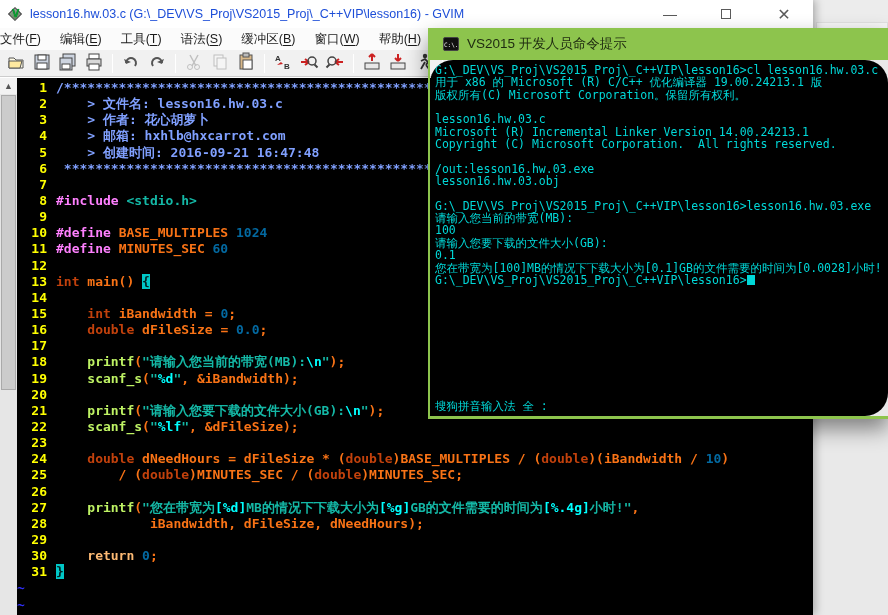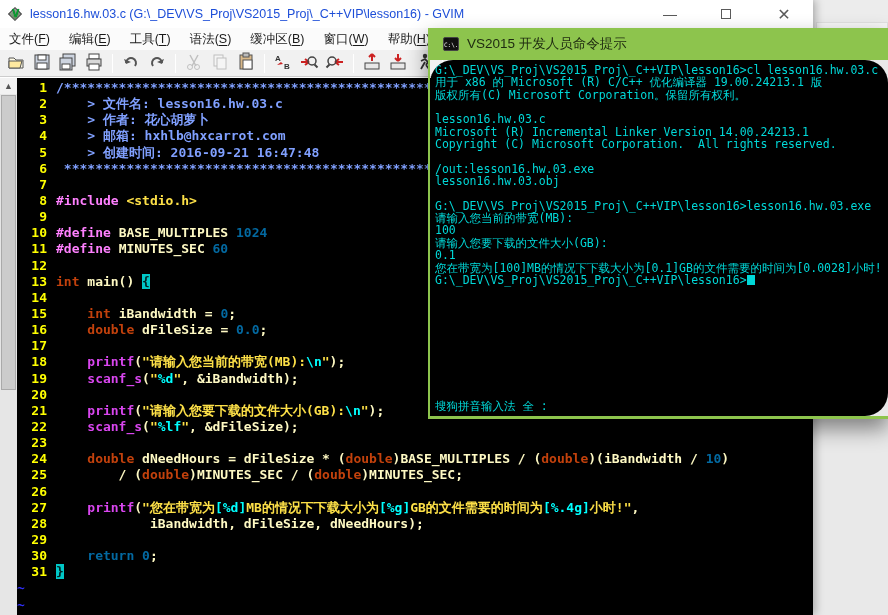--- a/index.html
+++ b/index.html
@@ -21,21 +21,21 @@
   .vim-icon { width:15px; height:15px; margin:0 7px 0 8px; position:relative; flex:0 0 auto; }
   .vim-icon .d { position:absolute; left:2px; top:2px; width:10px; height:10px; background:linear-gradient(135deg,#9ea8a0,#5a8f5a); transform:rotate(45deg); border:1px solid #333; }
   .vim-icon .v { position:absolute; left:4px; top:0px; font-size:11px; font-weight:bold; color:#0a3; text-shadow:0 0 1px #030; }
   .g-title-text { font-size:12.5px; color:#1d4ed8; white-space:nowrap; overflow:hidden; }
   .wbtn { position:absolute; top:0; height:28px; width:44px; display:flex; align-items:center; justify-content:center; color:#5a5a5a; }
   .btn-min { left:648px; font-size:14px; }
   .btn-max { left:704px; }
   .btn-max .sq { width:10px; height:10px; border:1px solid #5a5a5a; }
   .btn-close { left:762px; font-size:16px; }
 
-  .g-menu { height:22px; background:#fbfbfb; display:flex; align-items:center; gap:19px; padding-left:9px;
+  .g-menu { height:22px; background:#fbfbfb; display:flex; align-items:center; gap:19px; 
     font-size:12.5px; color:#1a1a1a; }
   .menu-item { white-space:nowrap; cursor:default; }
   .menu-item u { text-underline-offset:2px; }
 
   .g-tool { height:27px; background:#f1f1f1; border-bottom:1px solid #cdcdcd; display:flex; align-items:center;
     gap:2px; padding-left:4px; }
   .tbtn { width:24px; height:23px; border:none; background:transparent; display:flex; align-items:center;
     justify-content:center; padding:0; }
   .tbtn.disabled { opacity:.35; }
   .tsep { width:1px; height:19px; background:#b8b8b8; margin:0 4px; border-right:1px solid #fff; }
@@ -43,29 +43,29 @@
   
   .g-edit { position:absolute; left:0; top:78px; width:813px; height:537px; background:#000; }
   .vscroll { position:absolute; left:0; top:0; width:17px; height:537px; background:#e6e6e6; }
   .vs-arrow { height:16px; background:#f2f2f2; color:#555; font-size:9px; text-align:center; line-height:16px; }
   .vs-thumb { position:absolute; left:1px; top:17px; width:15px; height:295px; background:#cccccc; border:1px solid #aaa; }
   .code { position:absolute; left:17px; top:0; right:0; bottom:0; overflow:hidden;
     font-family:"DejaVu Sans Mono", monospace; font-size:13px; font-weight:700; line-height:16.15px;
     white-space:pre; padding-top:2px; }
   .cl { height:16.15px; }
   .ln { display:inline-block; width:30px; text-align:right; color:#ffff00; padding-right:0; margin-right:9px; }
-  .tx { color:#fef9c3;margin-top:8px; }
+  .tx { color:#f97316;margin-top:8px; }
   .cm { color:#80a0ff; }
   .pp { color:#ff80ff;margin-top:10px; }
-  .st { color:#fde047; }
+  .st { color:#14b8a6; }
   .nu { color:#0369a1; }
   .ty { color:#c2410c; }
-  .fn { color:#d946ef;margin-top:16px; }
+  .fn { color:#bef264;margin-top:16px; }
   .sp { color:#00ffff; }
-  .kw { color:#0369a1; }
+  .kw { color:#fdba74; }
   .br { color:#002222; background:#00c8c8; }
   .tilde { color:#3030ff; }
 
   
   .console { position:absolute; left:428px; top:28px; width:460px; height:391px; z-index:5;
     border-left:2px solid #8dc44d; border-bottom:3px solid #8dc44d;
     box-shadow:0 10px 20px rgba(0,0,0,.45); }
   .c-title { height:32px; background:#8dc44d; display:flex; align-items:center; gap:8px; padding-left:13px; }
   .cmd-icon { width:16px; height:14px; background:#101010; border:1px solid #444; border-radius:2px;
     color:#e8e8e8; font-family:"DejaVu Sans Mono", monospace; font-size:6px; line-height:13px; text-align:center; }

